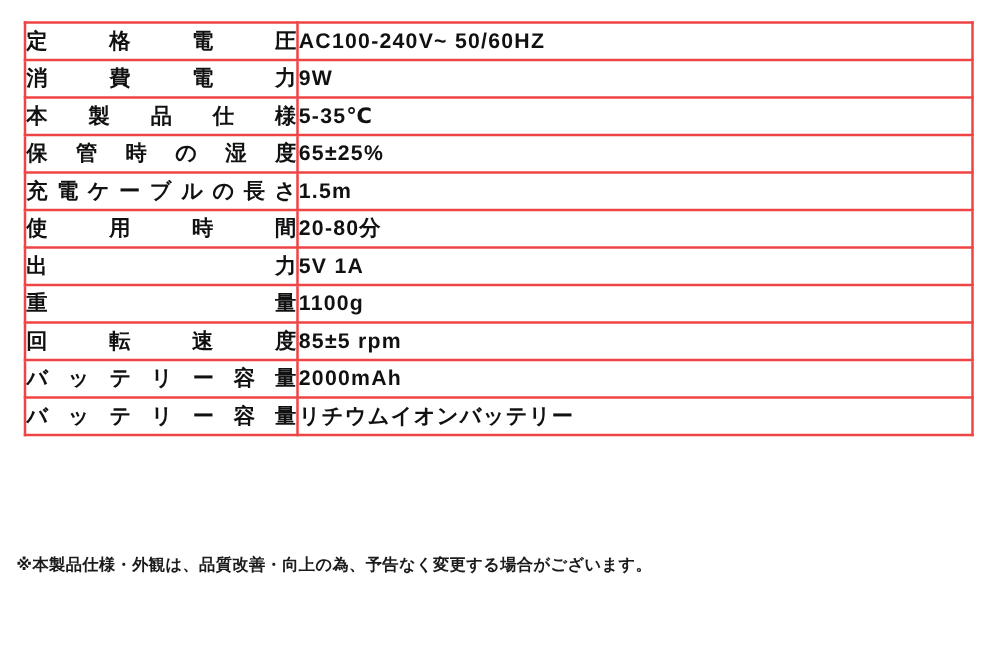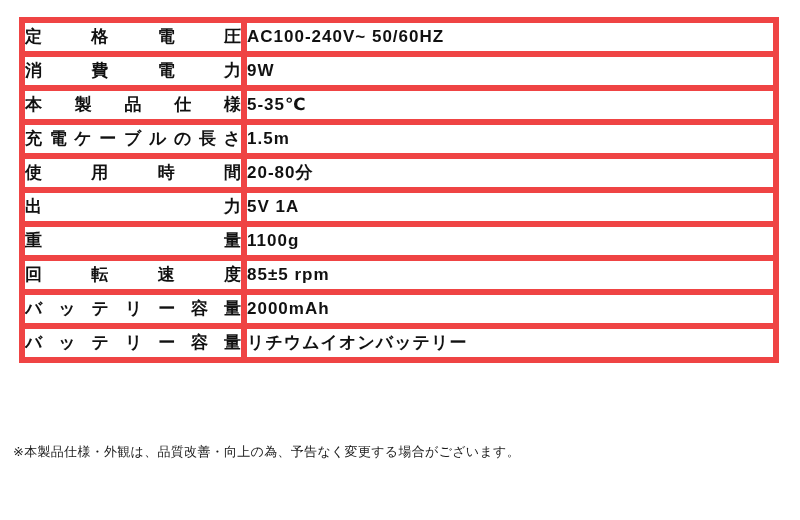--- a/index.html
+++ b/index.html
@@ -17,21 +17,21 @@
   }
   table.spec {
     position: absolute;
     left: 19px;
     top: 17px;
     width: 760px;
     border-collapse: collapse;
     table-layout: fixed;
   }
   table.spec td {
-    border: 6px solid #ef4444;
+    border: 2px solid #ef4444;
     color: #111111;
     font-weight: bold;
     font-size: 17px;
     height: 28px;
     line-height: 28px;
     padding: 0;
     white-space: nowrap;
     overflow: hidden;
   }
   td.label {
@@ -45,21 +45,21 @@
     padding: 0 8px 0 16px;
     letter-spacing: 1px;
   }
   .notes {
     position: absolute;
     left: 13px;
     top: 441px;
     width: 780px;
     color: #1b1b1b;
     font-size: 13px;
-    font-weight: normal;
+    font-weight: bold;
     line-height: 21px;
     letter-spacing: 0.3px;
   }
   .note-line { white-space: nowrap; }
   .note-indent { padding-left: 430px; }
 </style>
 </head>
 <body>
 
 <div class="page">
@@ -70,20 +70,24 @@
           <td class="label">定格電圧</td>
           <td class="value">AC100-240V~ 50/60HZ</td>
         </tr>
         <tr>
           <td class="label">消費電力</td>
           <td class="value">9W</td>
         </tr>
         <tr>
           <td class="label">本製品仕様</td>
           <td class="value">5-35℃</td>
+        </tr>
+        <tr>
+          <td class="label">保管時の湿度</td>
+          <td class="value">65±25%</td>
         </tr>
         <tr>
           <td class="label">充電ケーブルの長さ</td>
           <td class="value">1.5m</td>
         </tr>
         <tr>
           <td class="label">使用時間</td>
           <td class="value">20-80分</td>
         </tr>
         <tr>

